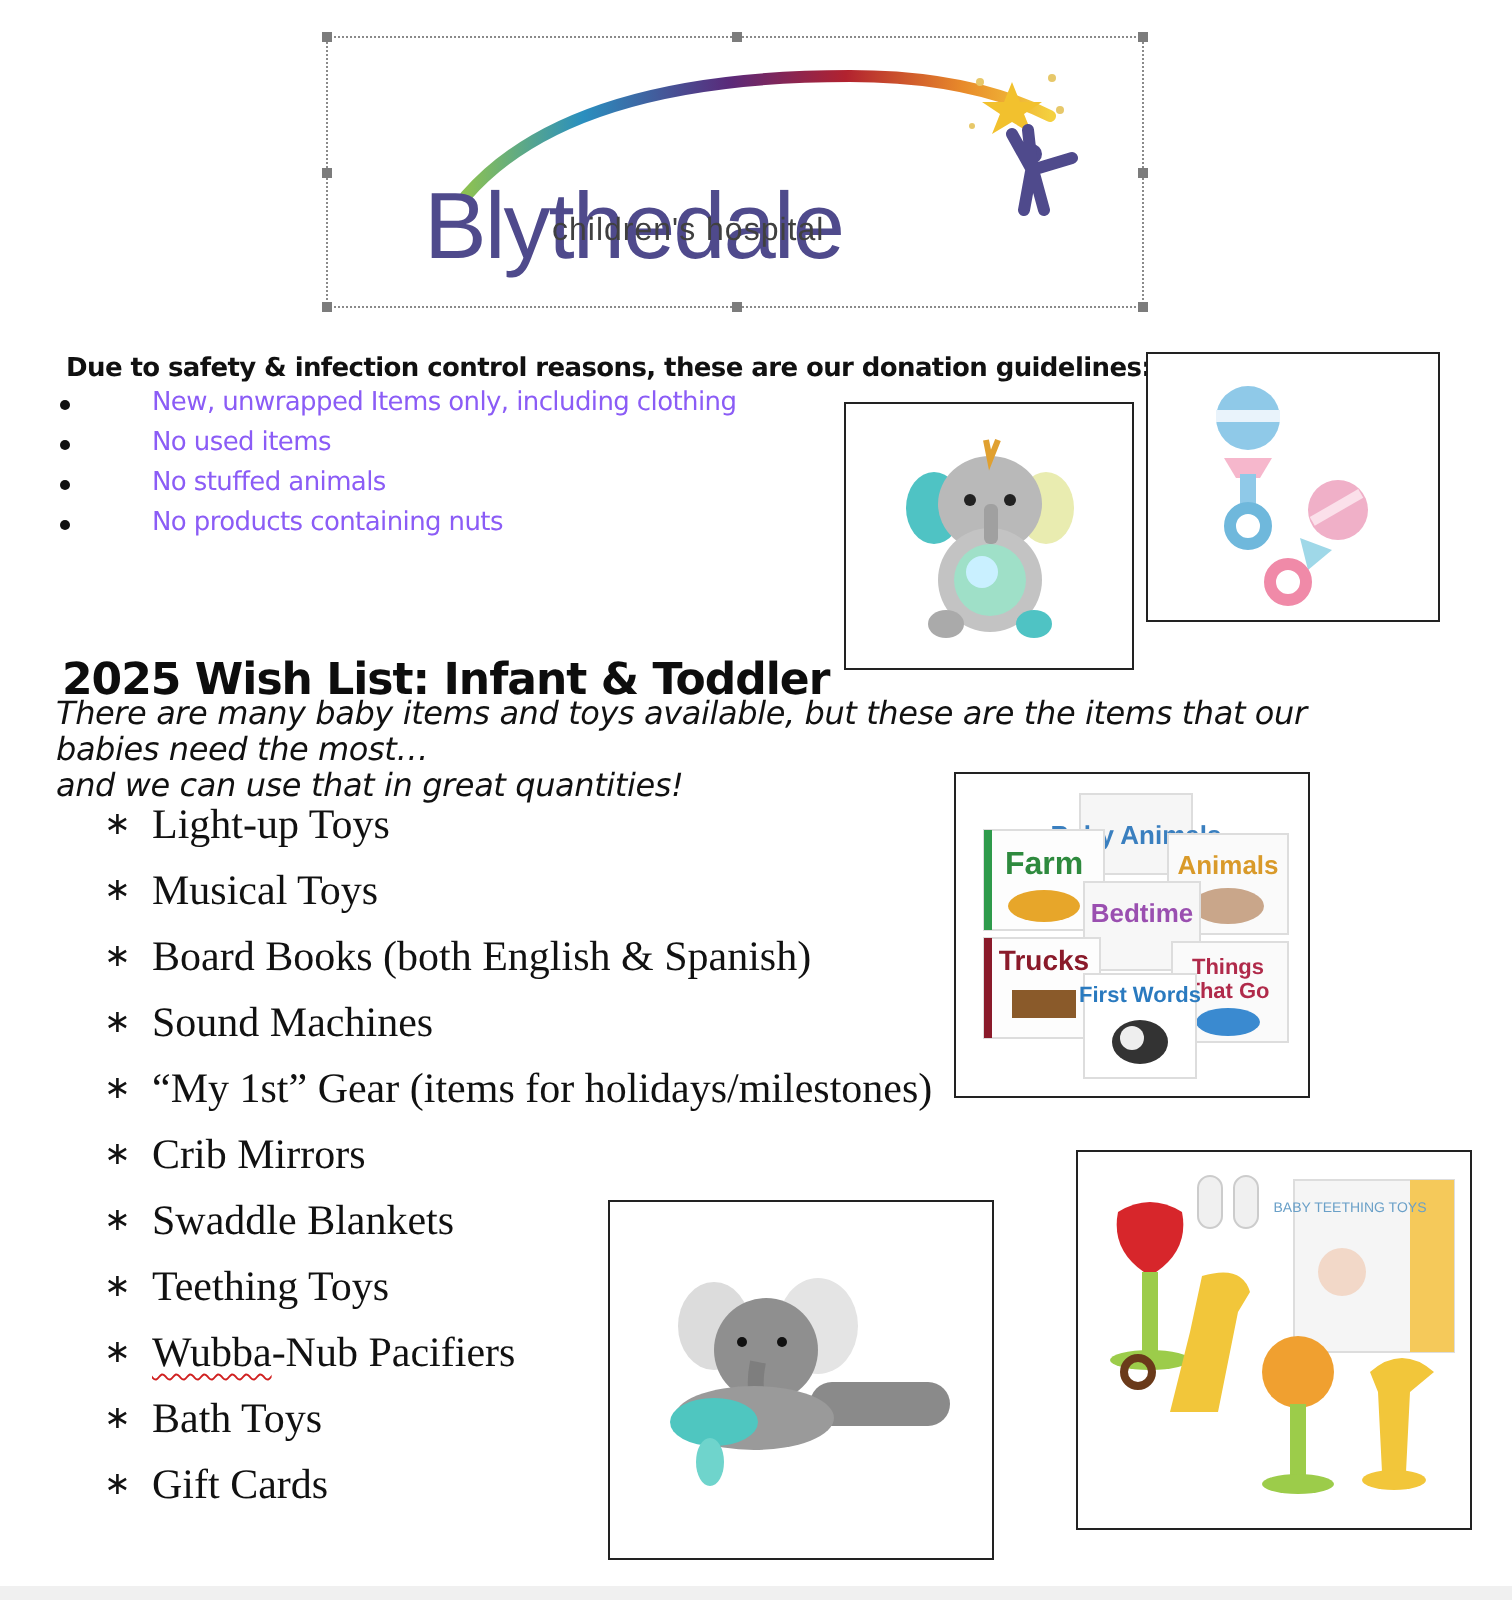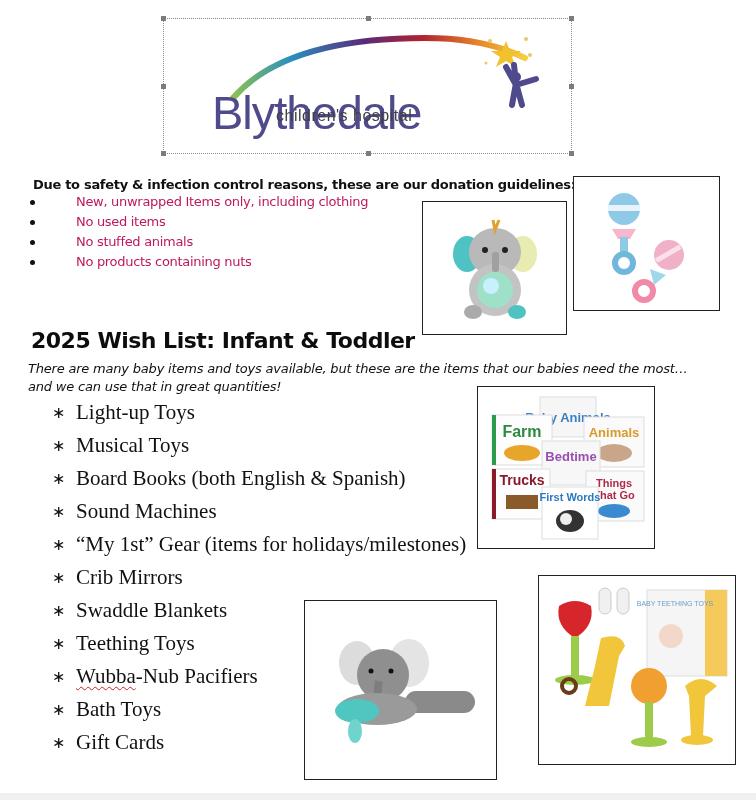--- a/index.html
+++ b/index.html
@@ -24,34 +24,34 @@
     }
     .logo-arc { left: 225px; top: 30px; }
     
     .guide-head {
       left: 33px; top: 177px; font-size: 13px; font-weight: bold; color: #111;
       font-family: "DejaVu Sans", sans-serif; letter-spacing: -0.3px;
     }
     .guide-list { left: 28px; top: 192px; margin: 0; padding: 0; list-style: none; }
     .guide-list li {
       height: 20px; line-height: 20px; font-size: 13px; font-family: "DejaVu Sans", sans-serif;
-      color: #be185d; position: relative; padding-left: 48px; letter-spacing: -0.3px;
+      color: #8b5cf6; position: relative; padding-left: 48px; letter-spacing: -0.3px;
     }
     .guide-list li .dot {
       position: absolute; left: 2px; top: 8px; width: 5px; height: 5px; border-radius: 50%; background: #111;
     }
     
     .img-box { border: 1.5px solid #222; box-sizing: border-box; background: #fff; overflow: hidden; }
     
     .wish-title {
       left: 31px; top: 328px; font-size: 22px; font-weight: bold; color: #0d0d0d;
       font-family: "DejaVu Sans", sans-serif; letter-spacing: -0.5px;
     }
     .wish-intro {
-      left: 28px; top: 360px; font-size: 13px; font-style: italic; color: #111;
+      left: 28px; top: 348px; font-size: 16px; font-style: italic; color: #111;
       font-family: "DejaVu Sans", sans-serif; line-height: 18px; letter-spacing: -0.2px; width: 660px;
     }
     .wish-list { left: 52px; top: 396px; margin: 0; padding: 0; list-style: none; }
     .wish-list li {
       height: 33px; line-height: 33px; font-family: "Liberation Serif", serif; font-size: 21px;
       color: #111; white-space: nowrap;
     }
     .wish-list li .star { display: inline-block; width: 24px; font-size: 16px; vertical-align: top; }
     .squiggle { text-decoration: underline wavy #d02020; text-decoration-thickness: 1px; text-underline-offset: 3px; }
     .footer-bar { left: 0; top: 793px; width: 756px; height: 7px; background: #f0f0f0; }

